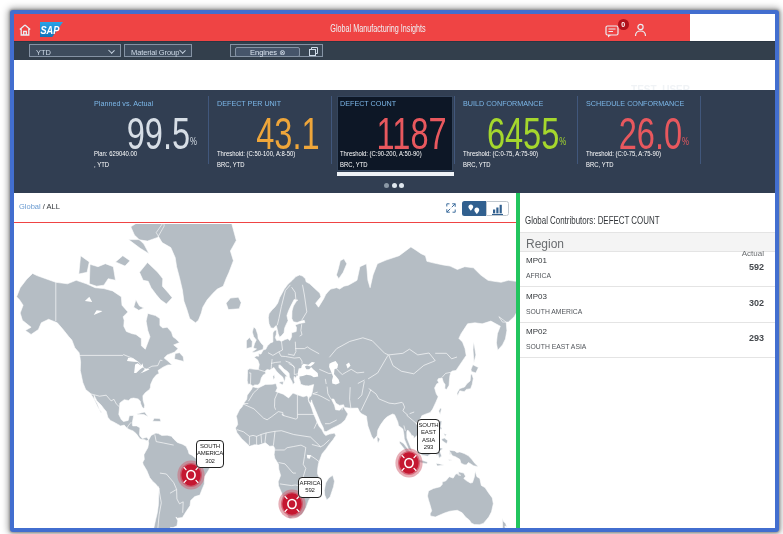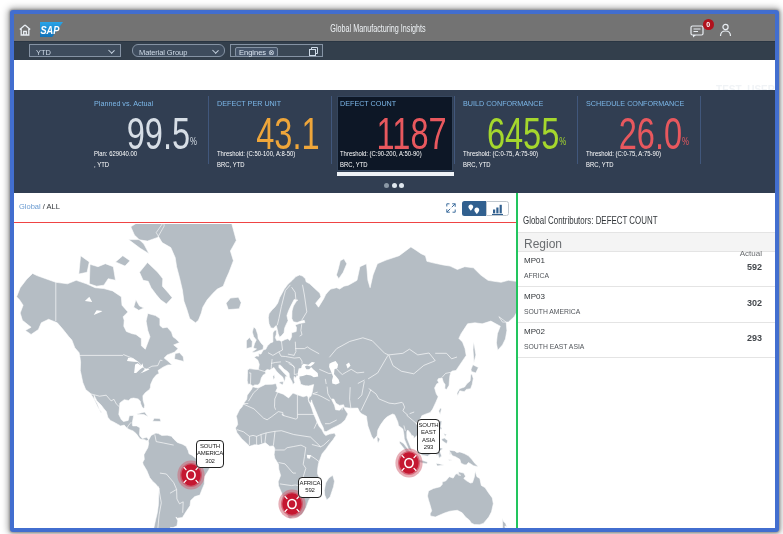--- a/index.html
+++ b/index.html
@@ -1,36 +1,36 @@
 <!DOCTYPE html>
 <html><head>
 <meta charset="utf-8">
 <style>
 * { margin:0; padding:0; box-sizing:border-box; }
 html,body { width:783px; height:534px; background:#fff; font-family:"Liberation Sans",sans-serif; overflow:hidden; }
 #frame { position:absolute; left:10px; top:10px; width:769px; height:522px; border:4px solid #426ecf; border-radius:3px; background:#fff; overflow:hidden;
   box-shadow:0 0 6px 2px rgba(70,70,70,.5), 0 0 2px 1px rgba(80,80,80,.35); }
 
-#shellbar { position:absolute; left:0; top:0; width:761px; height:27px; background:#737373; }
+#shellbar { position:absolute; left:0; top:0; width:676px; height:27px; background:#ef4444; }
 #homeicon { position:absolute; left:4.5px; top:10px; }
 #saplogo { position:absolute; left:25.5px; top:7.5px; }
 #shelltitle { position:absolute; left:0; top:8.5px; width:728px; text-align:center; color:#eef2f5; font-size:10px; transform:scale(.72,1); }
 #notif { position:absolute; right:71px; top:11px; }
 #badge { position:absolute; right:61.5px; top:4.5px; width:10.5px; height:11px; background:#b1111c; border-radius:50%; color:#fff; font-size:7px; font-weight:bold; text-align:center; line-height:11px; }
 #usericon { position:absolute; right:43px; top:8.5px; }
 #username { position:absolute; right:0px; top:24px; color:#f0f3f6; font-size:10px; font-weight:bold; letter-spacing:0;margin-top:46px; }
 
 #filterbar { position:absolute; left:0; top:27px; width:761px; height:19px; background:#333f4c; border-top:1px solid #2a3643; }
 .fbox { position:absolute; top:2px; height:13px; background:#3e4c5d; border:1px solid #8593a4; color:#cfdbe8; font-size:8px; line-height:11px; }
 #fb1 { left:15px; width:92px; }
-#fb2 { left:118px; width:93px;border-radius:6px; }
+#fb2 { left:110px; width:68px; }
 #fb3 { left:216px; width:93px; background:#3a4755; }
 .fbox .lbl { position:absolute; left:6px; top:1.5px; font-size:7.5px; letter-spacing:-.1px; }
 .chev { position:absolute; right:6px; top:3px; width:5px; height:5px; border-right:1px solid #cfdbe8; border-bottom:1px solid #cfdbe8; transform:rotate(45deg) scale(1,.9); }
-#token { position:absolute; left:4px; top:1.5px; height:10px; background:#46556a; border:1px solid #8593a4; border-radius:2px; font-size:7.5px; color:#dbe5f0; padding:0 3px; line-height:9px; }
+#token { position:absolute; left:4px; top:1.5px; height:10px; background:#46556a; border:1px solid #8593a4; border-radius:2px; font-size:7.5px; color:#dbe5f0; padding:0 14px; line-height:9px; }
 
 #tabbar { position:absolute; left:0; top:46px; width:761px; height:29.5px; background:#333f4c; }
 #tab1 { position:absolute; left:17px; top:11px; color:#55a7e8; font-size:8px; letter-spacing:-.1px; }
 #tab1u { position:absolute; left:17px; top:25.7px; width:28px; height:2.2px; background:#4b86c8; }
 #tab2 { position:absolute; left:60px; top:11px; color:#e8edf2; font-size:8px; letter-spacing:-.3px; }
 
 #kpiband { position:absolute; left:0; top:75.5px; width:761px; height:103.5px; background:#313e52; }
 .sep { position:absolute; top:6.5px; height:68px; width:1px; background:#41577c; }
 .tile { position:absolute; top:1.5px; width:120px; height:95px; }
 .ttl { position:absolute; left:9px; top:8px; font-size:7.2px; color:#7cb7e8; white-space:nowrap; letter-spacing:0; }
@@ -41,21 +41,21 @@
 #darktile { position:absolute; left:323px; top:6px; width:116px; height:75.5px; background:#0d1726; border:1px solid #35465e; }
 #darku { position:absolute; left:323px; top:82.5px; width:117px; height:3.5px; background:#eef2f6; }
 .dot { position:absolute; top:93.5px; width:5px; height:5px; border-radius:50%; background:#8b98a5; }
 .dot.on { background:#dfe7ee; }
 
 #content { position:absolute; left:0; top:179px; width:761px; height:335px; background:#fff; }
 #maphead { position:absolute; left:0; top:0; width:502px; height:30px; background:#fff; border-bottom:1px solid #ef4444; }
 #crumb { position:absolute; left:5px; top:8.5px; font-size:7.5px; color:#32363a; }
 #crumb a { color:#6a9bd1; text-decoration:none; }
 #mapbody { position:absolute; left:0; top:30.5px; width:502px; height:304.5px; overflow:hidden; }
-#rpanel { position:absolute; left:502px; top:0; width:259px; height:335px; background:#fff; border-left:2px solid #22c55e;padding-left:38px; }
+#rpanel { position:absolute; left:502px; top:0; width:259px; height:335px; background:#fff; border-left:4px solid #22c55e;padding-left:38px; }
 #rtitle { position:absolute; left:5px; top:20.5px; font-size:11px; color:#32363a; transform:scale(.72,1); transform-origin:0 0; }
 #rhead { position:absolute; left:0; top:39px; width:258px; height:19.5px; background:#f4f4f4; border-top:1px solid #e4e4e4; border-bottom:1px solid #e4e4e4; }
 #rhead .l { position:absolute; left:6px; top:4px; font-size:12px; color:#6a6d70; }
 #rhead .r { position:absolute; right:14px; top:4px; font-size:8px; color:#6a6d70;margin-top:12px; }
 .rrow { position:absolute; left:0; width:258px; height:35.5px; border-bottom:1px solid #e4e4e4; }
 .rrow .c1 { position:absolute; left:6px; top:4.5px; font-size:8px; font-weight:normal; color:#32363a; }
 .rrow .c2 { position:absolute; left:6px; top:19.5px; font-size:8px; color:#51555a; transform:scale(.85,1); transform-origin:0 0; }
 .rrow .c3 { position:absolute; right:14px; top:10.5px; font-size:9px; font-weight:bold; color:#45494e; }
 
 .mk { position:absolute; }

